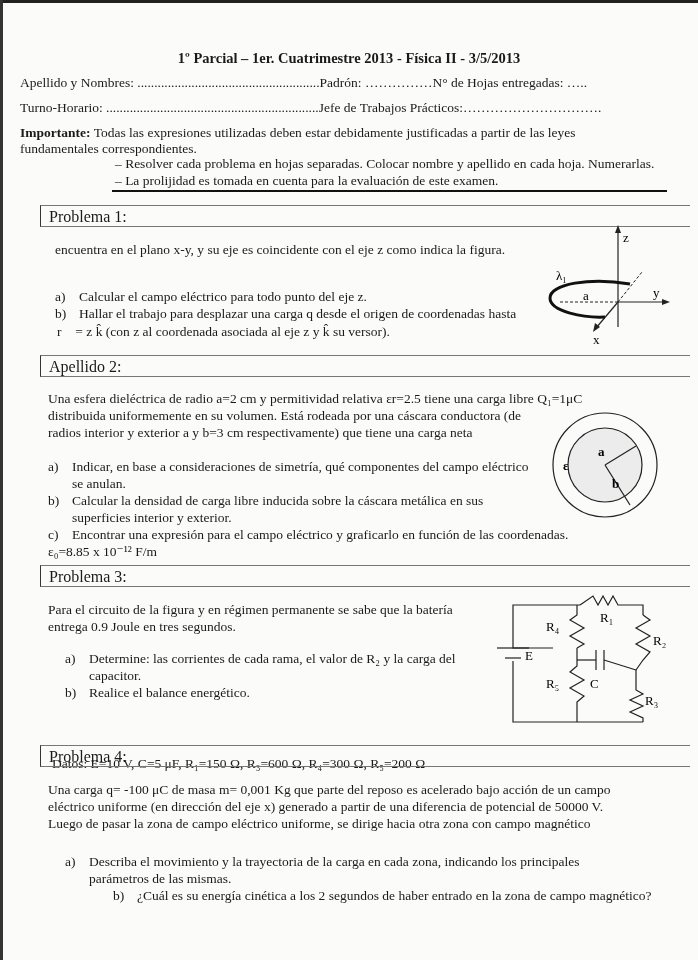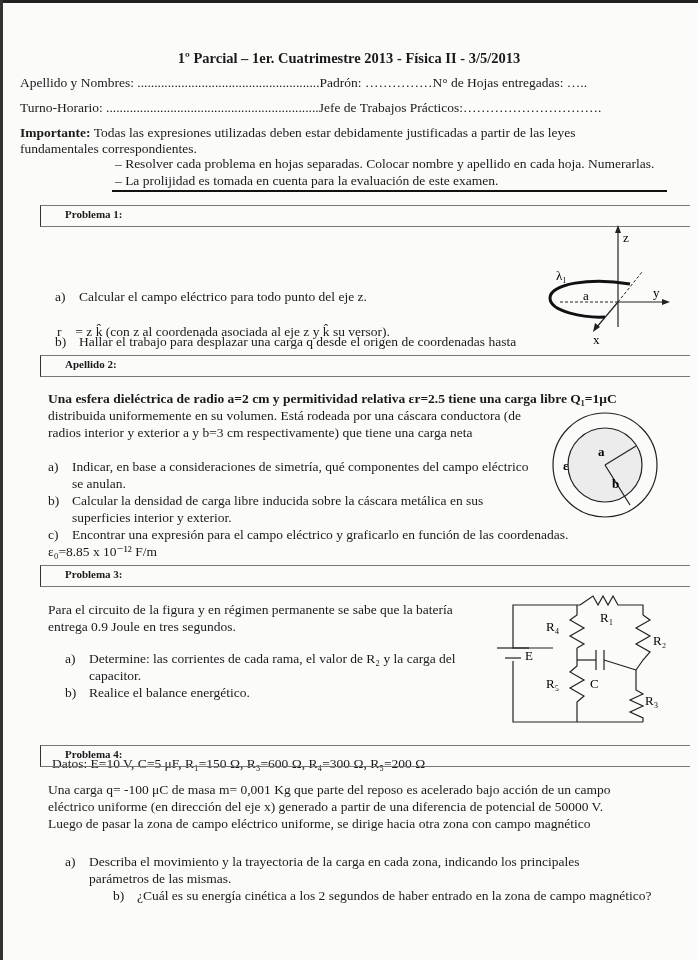--- a/index.html
+++ b/index.html
@@ -12,21 +12,21 @@
   .abs { position: absolute; }
   .title { left: 0; width: 698px; top: 50px; text-align: center; font-weight: bold; font-size: 14.5px; }
   .line { font-size: 13.5px; white-space: nowrap; }
   .bold { font-weight: bold; }
   .rule-thick { position: absolute; height: 2px; background: #111; }
   .prob-head {
     position: absolute; left: 40px; width: 650px; height: 22px;
     border-top: 1.5px solid #777; border-bottom: 1.5px solid #777; border-left: 1.5px solid #333;
     box-sizing: border-box;
   }
-  .prob-head span { position: absolute; left: 24px; top: 2px; font-weight: bold; font-size: 11px; }
+  .prob-head span { position: absolute; left: 8px; top: 2px; font-weight: normal; font-size: 16px; }
   .para { position: absolute; font-size: 13.5px; line-height: 17px; text-align: justify; }
   .item { position: absolute; font-size: 13.5px; line-height: 17px; }
   .item .lab { display: inline-block; width: 24px; }
   svg text { font-family: "Liberation Serif", serif; }
 </style>
 </head>
 <body>
 
 <div class="topedge"></div>
 <div class="leftedge"></div>
@@ -39,25 +39,26 @@
 </div>
 <div class="abs line" style="left:20px;top:141px;">fundamentales correspondientes.</div>
 <div class="abs line" style="left:115px;top:156px;">– Resolver cada problema en hojas separadas. Colocar nombre y apellido en cada hoja. Numerarlas.</div>
 <div class="abs line" style="left:115px;top:173px;">– La prolijidad es tomada en cuenta para la evaluación de este examen.</div>
 <div class="rule-thick" style="left:112px;top:190px;width:555px;"></div>
 
 <div class="prob-head" style="top:205px;">
   <span>Problema 1:</span>
 </div>
 <div class="para" style="left:55px;top:241px;width:480px;">
+  <div>encuentra en el plano x-y, y su eje es coincidente con el eje z como indica la figura.</div>
 </div>
 <div class="item" style="left:55px;top:288px;">
   <span class="lab">a)</span><span>Calcular el campo eléctrico para todo punto del eje z.</span>
 </div>
-<div class="item" style="left:55px;top:305px;margin-top:28px;">
+<div class="item" style="left:55px;top:305px;">
   <span class="lab">b)</span><span>Hallar el trabajo para desplazar una carga q desde el origen de coordenadas hasta</span>
 </div>
 <div class="item" style="left:57px;top:323px;">
   <span>r⃗ = z k̂  (con z al coordenada asociada al eje z y k̂  su versor).</span>
 </div>
 <svg class="abs" style="left:530px;top:222px;" width="160" height="125">
   <line x1="88" y1="105" x2="88" y2="8" stroke="#222" stroke-width="1.2"></line>
   <polygon points="88,3 85,11 91,11" fill="#222"></polygon>
   <text x="93" y="20" font-size="13">z</text>
   <line x1="88" y1="80" x2="135" y2="80" stroke="#222" stroke-width="1.2"></line>
@@ -69,21 +70,21 @@
   <line x1="88" y1="80" x2="112" y2="50" stroke="#222" stroke-width="1" stroke-dasharray="3,2"></line>
   <line x1="30" y1="80" x2="88" y2="80" stroke="#222" stroke-width="1" stroke-dasharray="3,2"></line>
   <path d="M100,62 C60,55 20,62 20,76 C20,90 55,96 75,95" fill="none" stroke="#111" stroke-width="3"></path>
   <text x="26" y="58" font-size="13">λ₁</text>
   <text x="53" y="78" font-size="13">a</text>
 </svg>
 
 <div class="prob-head" style="top:355px;">
   <span>Apellido 2:</span>
 </div>
-<div class="para" style="left:48px;top:390px;width:620px;font-weight:bold;">Una esfera dieléctrica de radio a=2 cm y permitividad relativa εr=2.5 tiene una carga libre Q₁=1μC</div>
+<div class="para" style="left:48px;top:390px;width:620px;">Una esfera dieléctrica de radio a=2 cm y permitividad relativa εr=2.5 tiene una carga libre Q₁=1μC</div>
 <div class="para" style="left:48px;top:407px;width:480px;">
   <div>distribuida uniformemente en su volumen. Está rodeada por una cáscara conductora (de</div>
   <div>radios interior y exterior a y b=3 cm respectivamente) que tiene una carga neta</div>
 </div>
 <div class="item" style="left:48px;top:458px;">
   <span class="lab">a)</span><span>Indicar, en base a consideraciones de simetría, qué componentes del campo eléctrico</span><br>
   <span class="lab"></span><span>se anulan.</span>
 </div>
 <div class="item" style="left:48px;top:492px;">
   <span class="lab">b)</span><span>Calcular la densidad de carga libre inducida sobre la cáscara metálica en sus</span><br>

